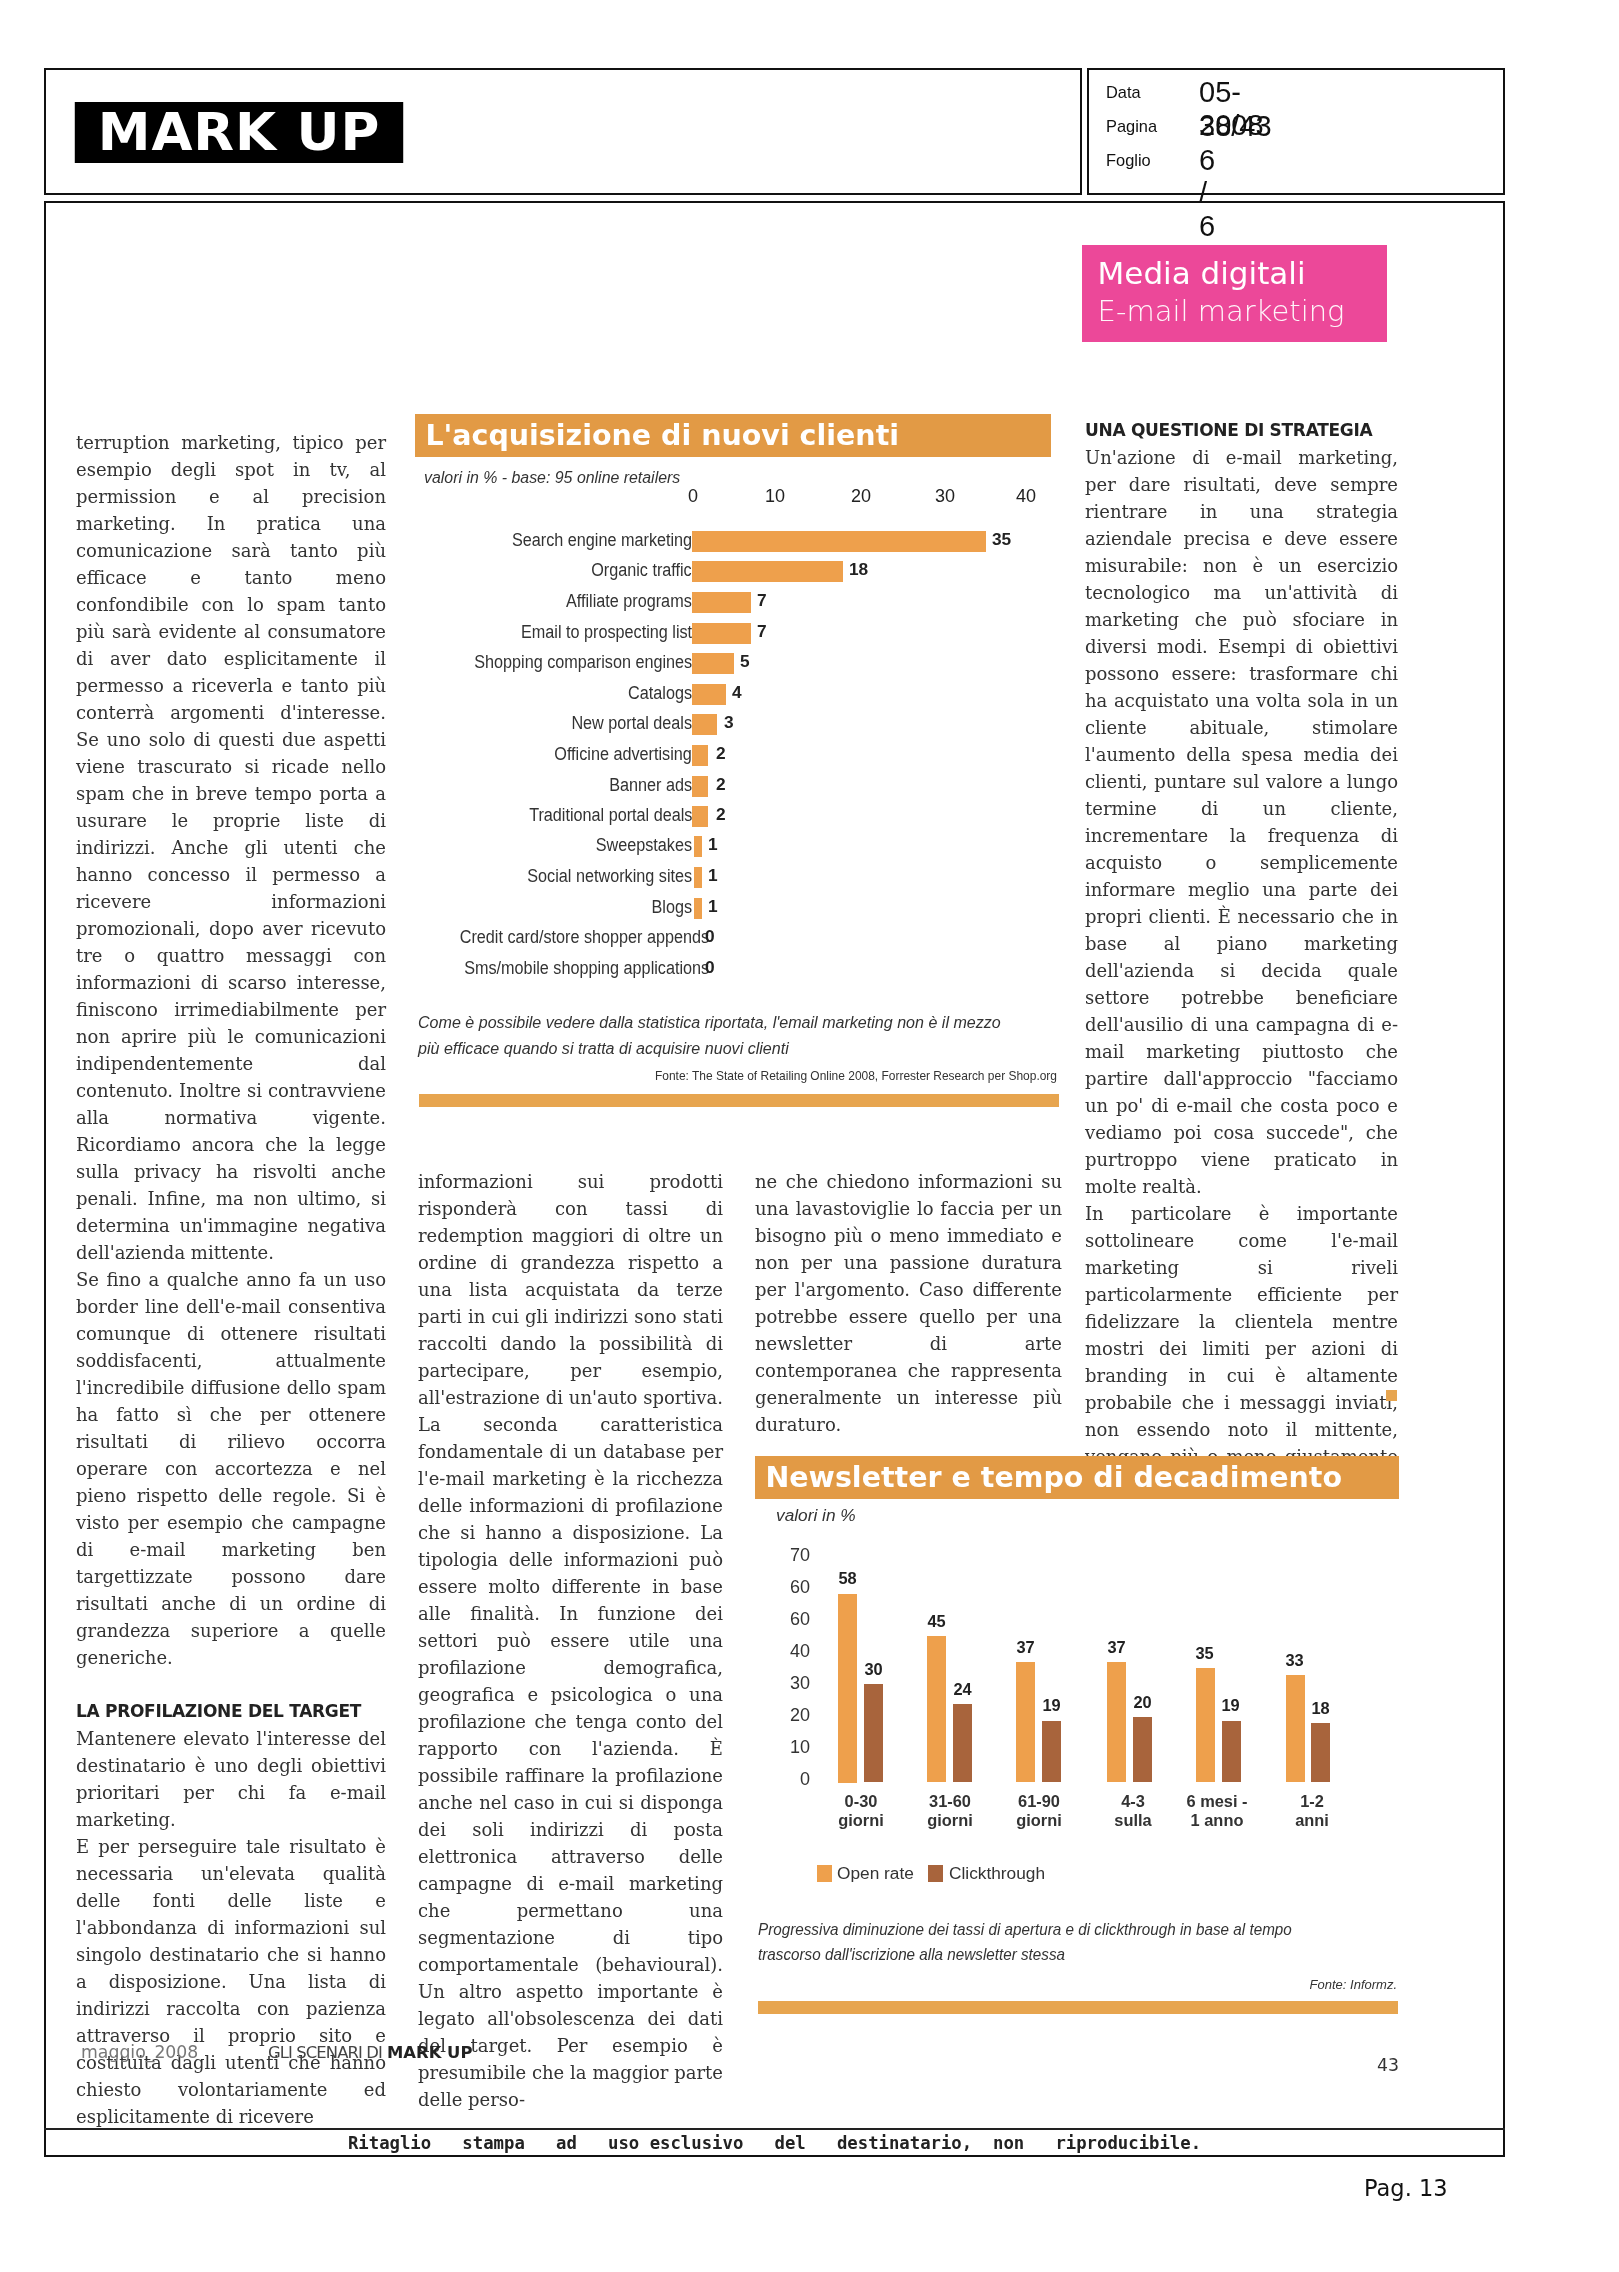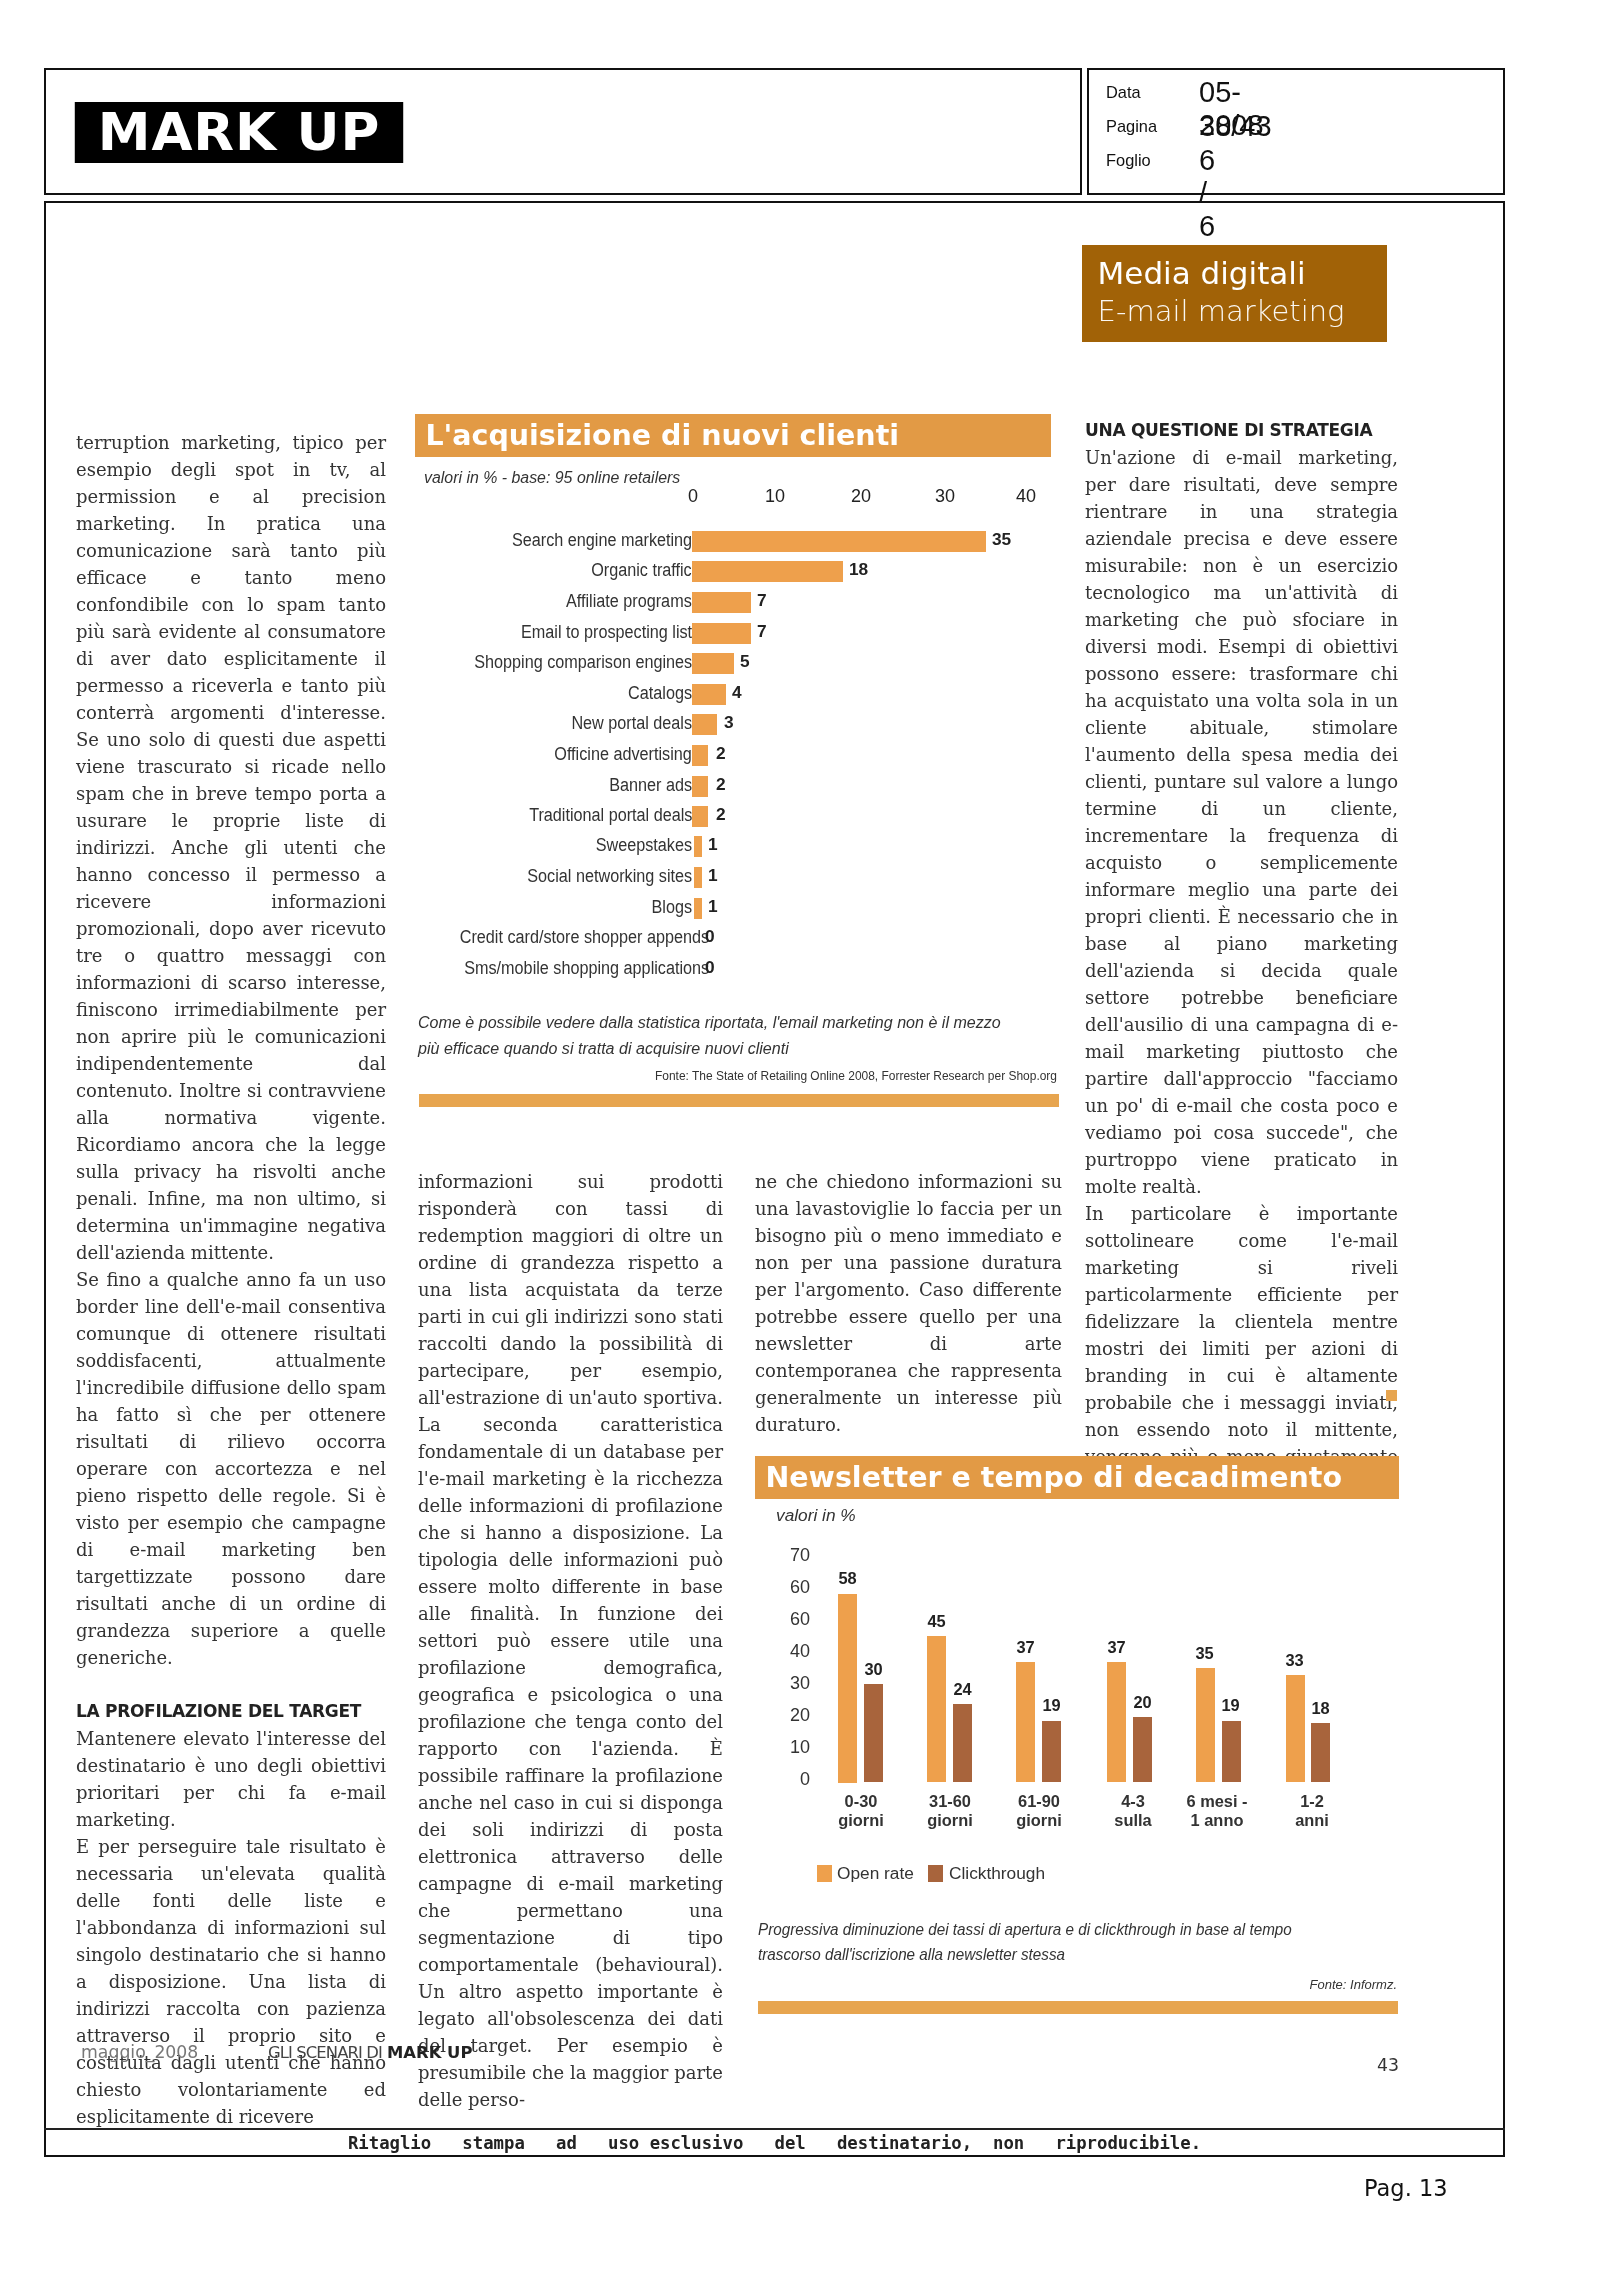--- a/index.html
+++ b/index.html
@@ -3,21 +3,21 @@
 <meta charset="utf-8">
 <style>
   html,body{margin:0;padding:0;background:#fff;}
   body{width:1619px;height:2273px;position:relative;overflow:hidden;font-family:"DejaVu Serif",serif;color:#2b2b2b;}
   .abs{position:absolute;}
   .frame{position:absolute;border:2.6px solid #111;box-sizing:border-box;}
   .logo{position:absolute;left:78px;top:102px;width:322px;height:61px;background:#000;color:#fff;font-family:"DejaVu Sans",sans-serif;font-weight:bold;font-size:52px;line-height:61px;text-align:center;letter-spacing:0.9px;transform:scaleX(1.02);}
   .meta-row{position:absolute;left:1106px;font-family:"Liberation Sans",sans-serif;}
   .meta-label{position:absolute;left:0;font-size:16.4px;color:#111;}
   .meta-value{position:absolute;left:93px;font-size:29px;color:#111;}
-  .badge{position:absolute;left:1082px;top:245px;width:305px;height:97px;background:#a16207;color:#fff;font-family:"DejaVu Sans",sans-serif;box-sizing:border-box;padding:8.7px 0 0 15.6px;}
+  .badge{position:absolute;left:1082px;top:245px;width:305px;height:97px;background:#ec4899;color:#fff;font-family:"DejaVu Sans",sans-serif;box-sizing:border-box;padding:8.7px 0 0 15.6px;}
   .badge .b1{font-size:31px;line-height:38px;}
   .badge .b2{font-size:29px;line-height:38px;font-weight:300;opacity:.95;}
   .col{position:absolute;font-size:18px;line-height:27px;text-align:justify;color:#333;}
   .col p{margin:0;}
   .col .head{font-family:"DejaVu Sans",sans-serif;font-weight:bold;font-size:17px;color:#222;text-align:left;letter-spacing:-0.3px;}
   .col .gap{height:27px;}
   .chart-title{position:absolute;background:#e29a45;color:#fff;font-family:"DejaVu Sans",sans-serif;font-weight:bold;font-size:28.5px;line-height:43px;padding-left:10.4px;box-sizing:border-box;}
   .cap{position:absolute;font-family:"Liberation Sans",sans-serif;font-style:italic;color:#333;}
   .src{position:absolute;font-family:"Liberation Sans",sans-serif;color:#333;font-size:13px;text-align:right;}
   .rule{position:absolute;background:#e7a54f;height:13px;}

